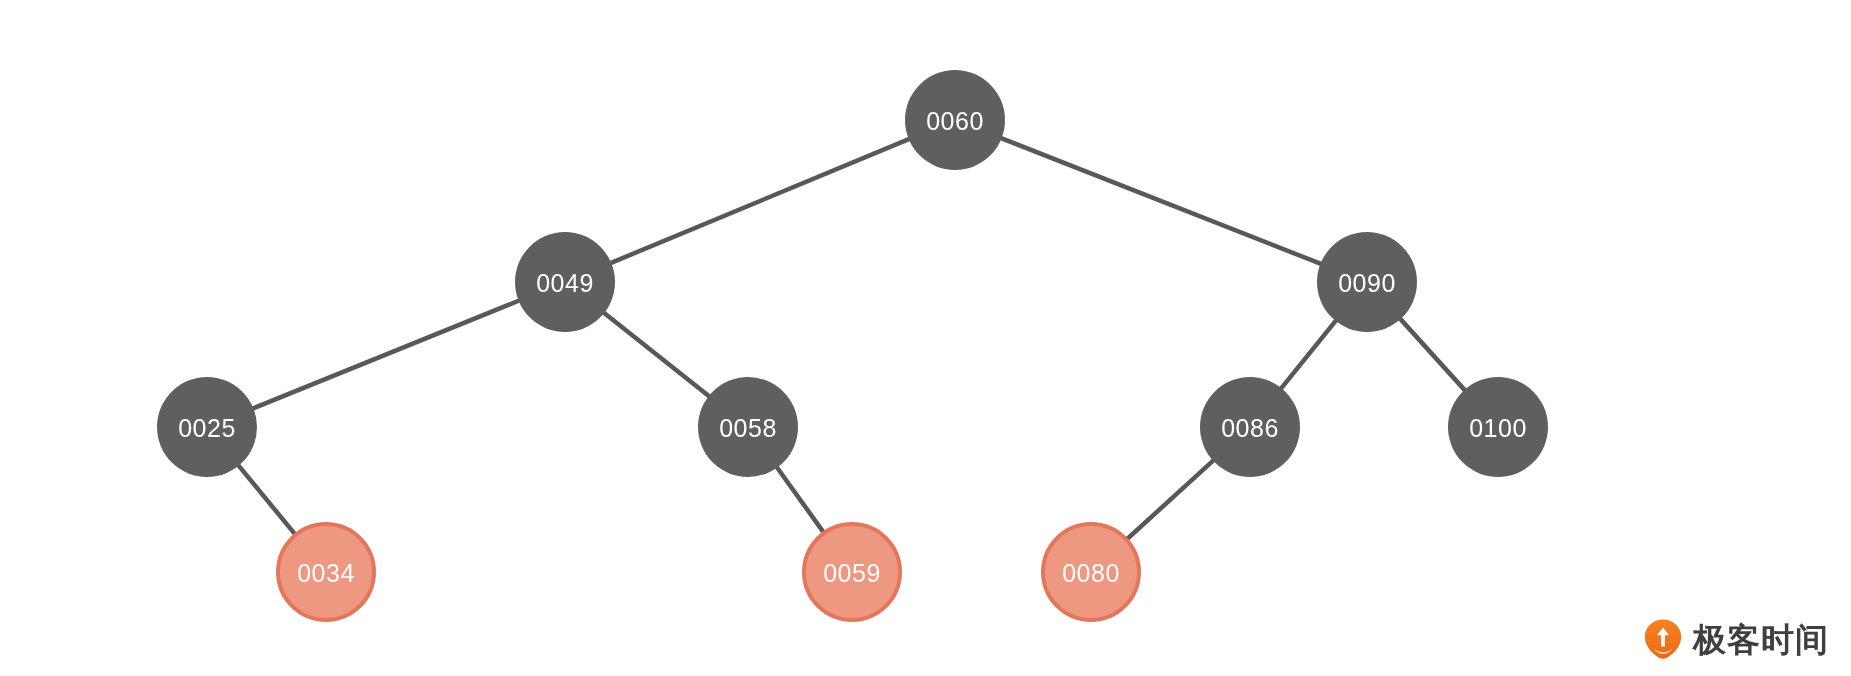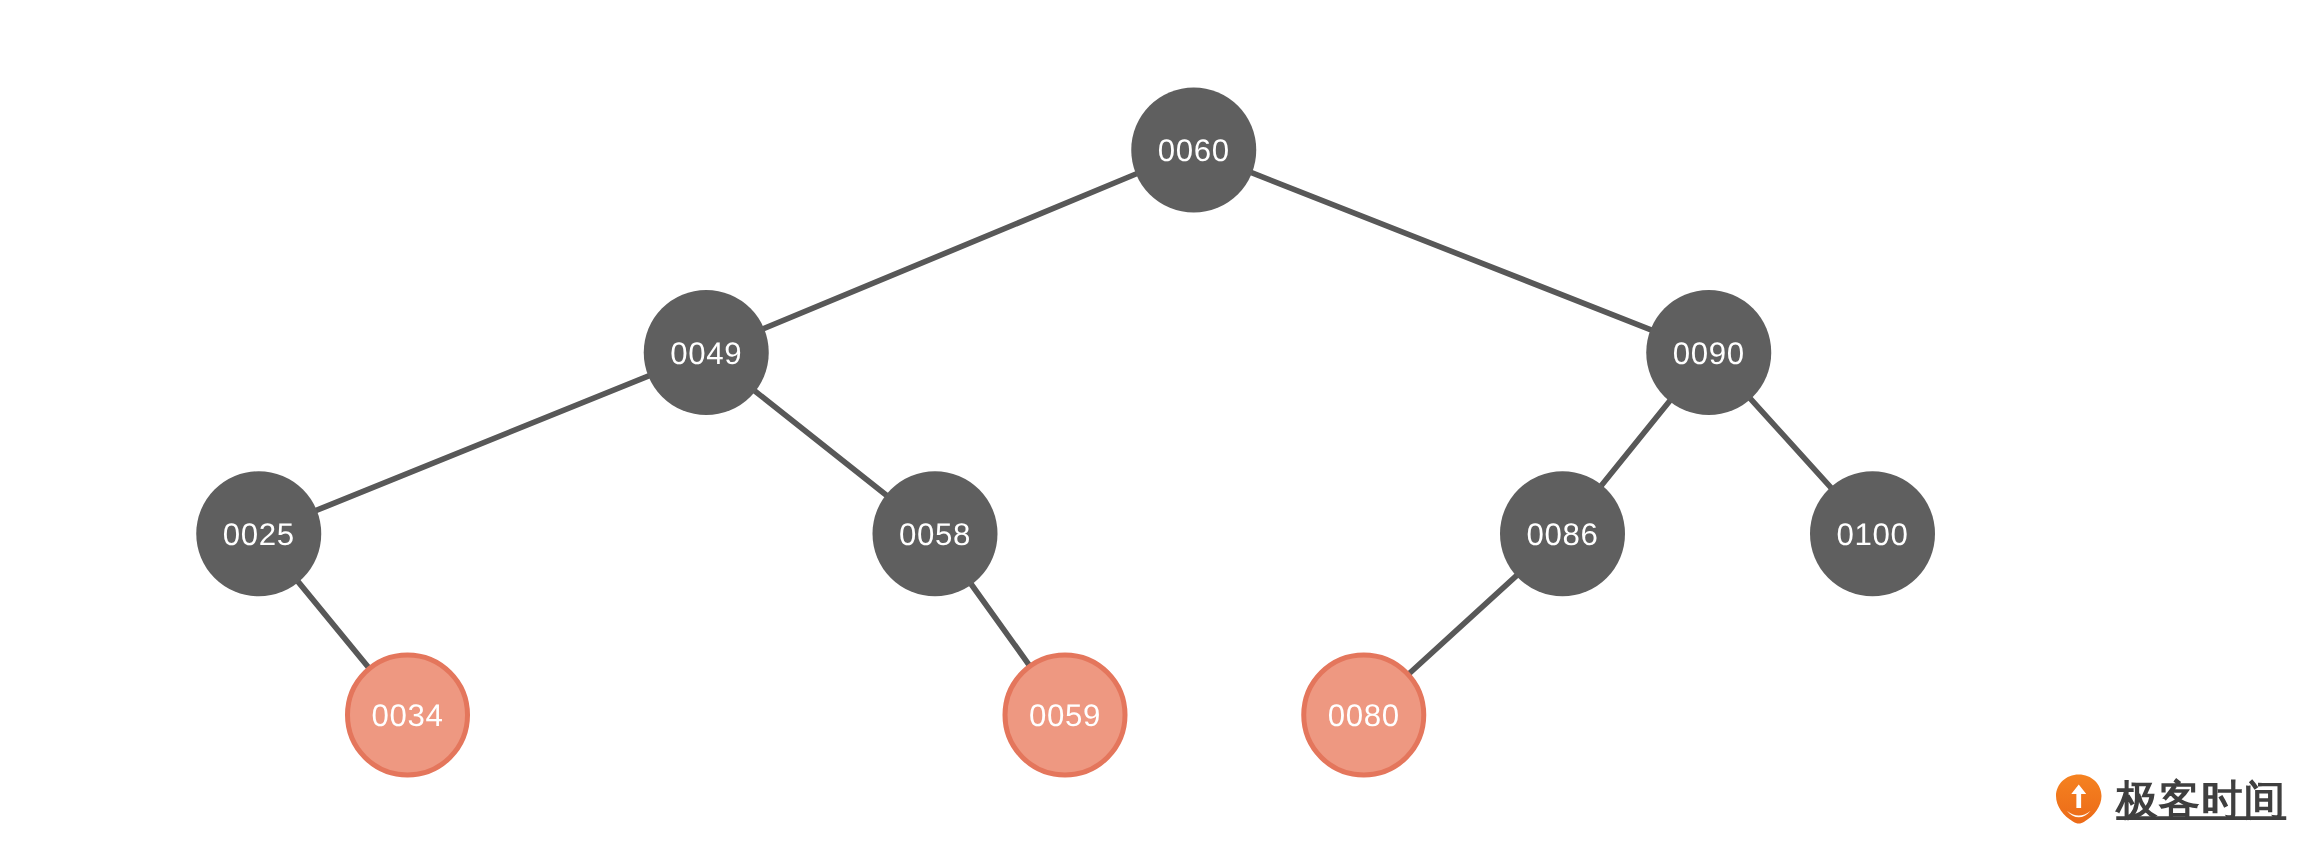--- a/index.html
+++ b/index.html
@@ -70,21 +70,20 @@
     display: block;
   }
   #watermark .wm-text {
     font-family: "Liberation Sans", "DejaVu Sans", sans-serif;
     font-size: 33px;
     font-weight: 700;
     color: #3f3f3f;
     letter-spacing: 1px;
     line-height: 1;
     white-space: nowrap;
-    text-decoration: underline;
   }
 </style>
 </head>
 <body>
 
 <svg id="tree-canvas" viewBox="0 0 1851 676" xmlns="http://www.w3.org/2000/svg">
   <g id="edges-layer">
       <line class="edge-line" x1="910.6721576206093" y1="138.4131037575931" x2="609.3278423793907" y2="263.5868962424069"></line>
       <line class="edge-line" x1="999.6707982139817" y1="137.56473133656561" x2="1322.3292017860183" y2="264.4352686634344"></line>
       <line class="edge-line" x1="520.5106702926583" y1="300.01942125018024" x2="251.48932970734165" y2="408.98057874981976"></line>

